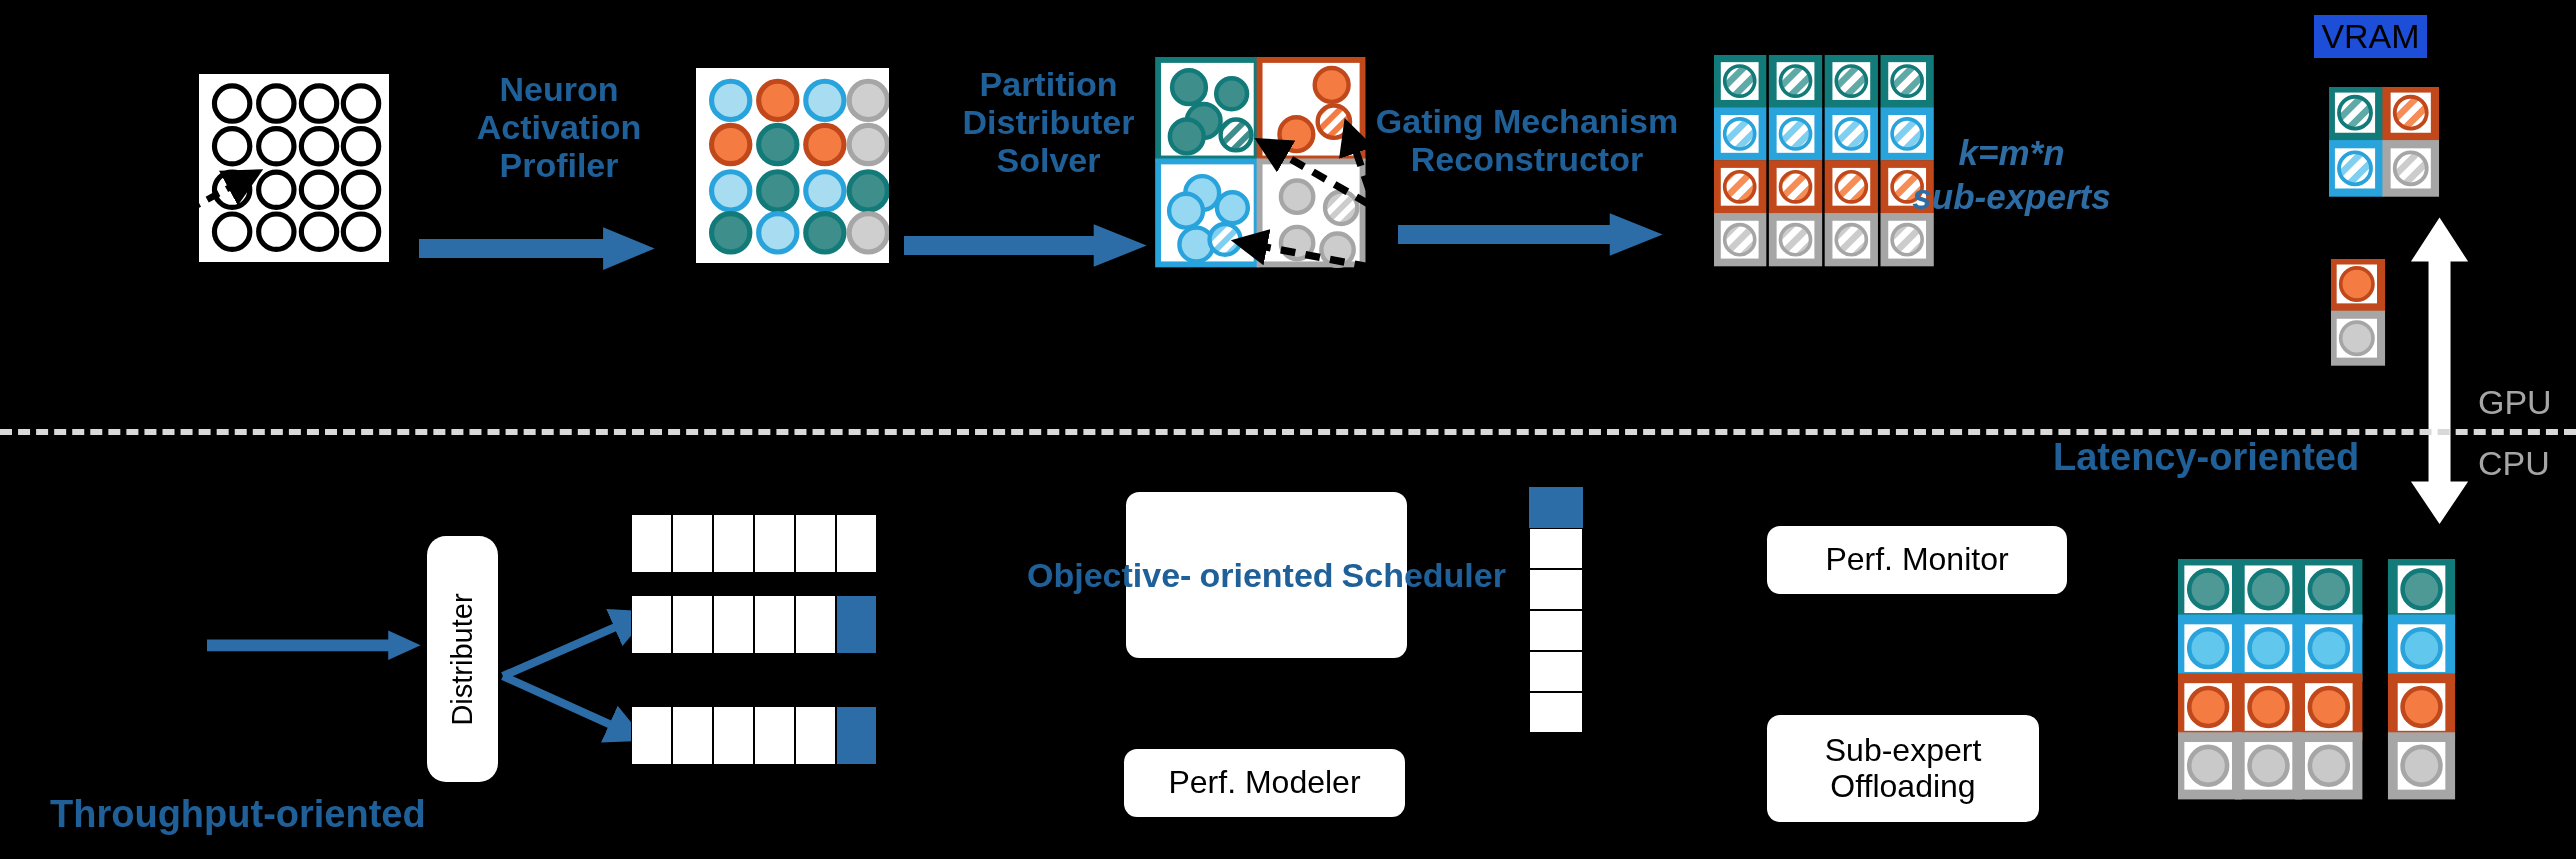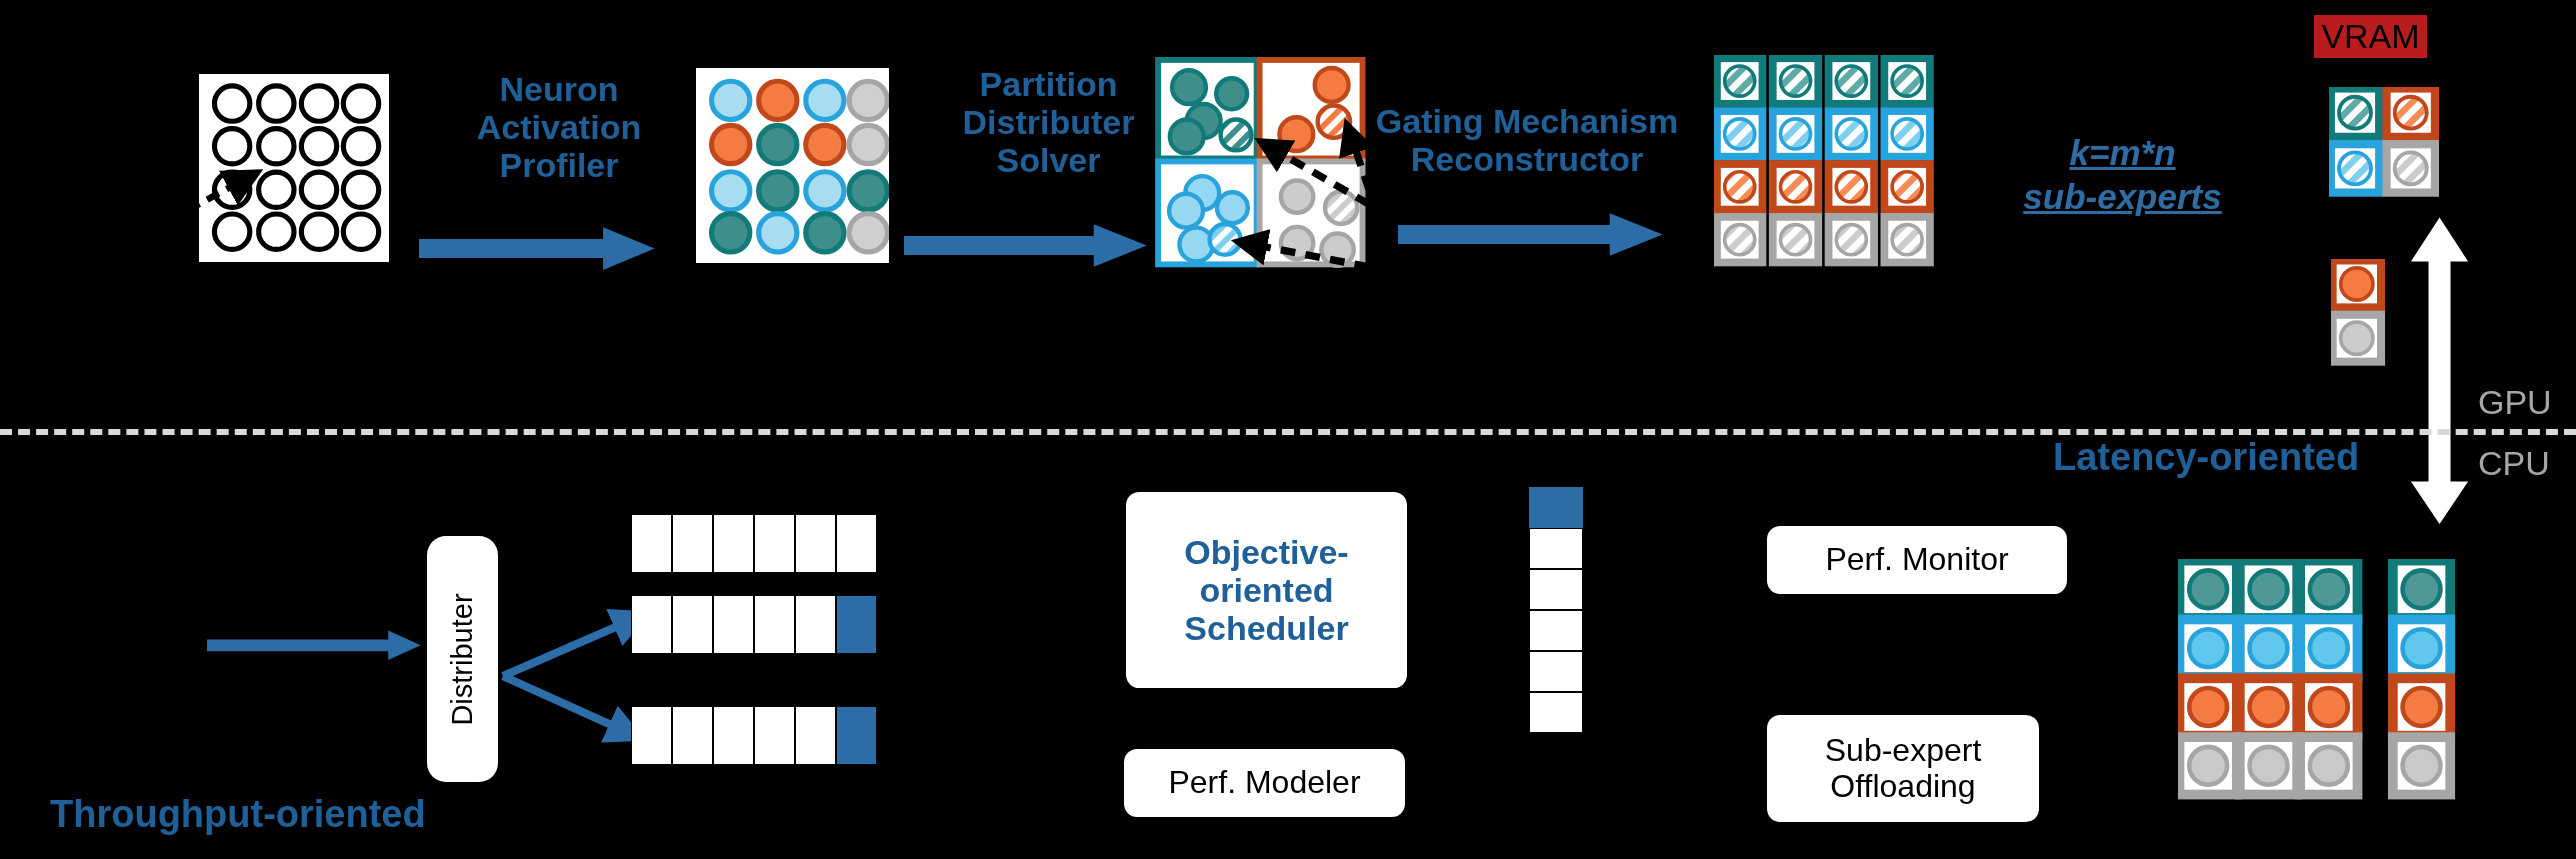--- a/index.html
+++ b/index.html
@@ -13,21 +13,21 @@
         color:#000;line-height:1.12;}
   .wbox.blue{color:#1F6099;font-weight:bold;}
   .cellrow{position:absolute;display:flex;}
   .cell{background:#fff;border:1.5px solid #000;box-sizing:border-box;}
   .cell.fill{background:#2C6DA8;}
   .vstack{position:absolute;display:flex;flex-direction:column;}
   .vcell{background:#fff;border:1.5px solid #000;box-sizing:border-box;}
   .vcell.fill{background:#2C6DA8;border-color:#2C6DA8;}
   .dashline{position:absolute;height:0;border-top:6.6px dashed #D9D9D9;}
   .gputxt{position:absolute;color:#A6A6A6;font-size:34px;}
-  .vramlbl{position:absolute;background:#b91c1c;color:#000;font-size:34px;
+  .vramlbl{position:absolute;background:#1d4ed8;color:#000;font-size:34px;
            padding:2.2px 7.4px;}
   .distributer{position:absolute;background:#fff;border-radius:19px;
                display:flex;align-items:center;justify-content:center;}
   .distributer span{transform:rotate(-90deg);white-space:nowrap;
                     font-size:29px;color:#000;}
   .ital{font-style:italic;color:#2E6DA4;font-weight:600;text-align:center;
         line-height:1.25;}
 </style>
 </head>
 <body>
@@ -225,21 +225,21 @@
       <circle cx="35" cy="251" r="20.46" fill="url(#pG)" stroke="#A6A6A6" stroke-width="4.96"></circle>
       <rect x="80" y="220" width="62" height="62" fill="#fff" stroke="#A6A6A6" stroke-width="10.540000000000001"></rect>
       <circle cx="111" cy="251" r="20.46" fill="url(#pG)" stroke="#A6A6A6" stroke-width="4.96"></circle>
       <rect x="156" y="220" width="62" height="62" fill="#fff" stroke="#A6A6A6" stroke-width="10.540000000000001"></rect>
       <circle cx="187" cy="251" r="20.46" fill="url(#pG)" stroke="#A6A6A6" stroke-width="4.96"></circle>
       <rect x="232" y="220" width="62" height="62" fill="#fff" stroke="#A6A6A6" stroke-width="10.540000000000001"></rect>
       <circle cx="263" cy="251" r="20.46" fill="url(#pG)" stroke="#A6A6A6" stroke-width="4.96"></circle>
     </g>
 </svg>
 
-<div class="ital abs" style="left:1979px;top:131px;width:287px;font-size:35px;text-decoration:underline;">
+<div class="ital abs" style="left:1868px;top:131px;width:287px;font-size:35px;">
   <div>k=m*n</div>
   <div>sub-experts</div>
 </div>
 
 <div class="vramlbl" style="left:2314px;top:14.7px;">VRAM</div>
 
 <svg class="abs" style="left:2329px;top:87px;" width="118" height="110" viewBox="0 0 160 150">
   <g id="vramgrid">
       <rect x="2" y="2" width="66" height="66" fill="#fff" stroke="#127A78" stroke-width="11.22"></rect>
       <circle cx="35" cy="35" r="21.78" fill="url(#pT)" stroke="#127A78" stroke-width="5.28"></circle>
@@ -309,22 +309,22 @@
   <div class="cell" style="width:41px;height:59px;"></div>
   <div class="cell" style="width:41px;height:59px;"></div>
   <div class="cell" style="width:41px;height:59px;"></div>
   <div class="cell" style="width:41px;height:59px;"></div>
   <div class="cell" style="width:41px;height:59px;"></div>
   <div class="cell fill" style="width:41px;height:59px;"></div>
 </div>
 
 <div class="abs blue-head" style="left:50px;top:793px;font-size:38px;">Throughput-oriented</div>
 
-<div class="wbox blue" style="left:1126px;top:492px;width:281px;height:196px;
-            flex-direction:column;font-size:34px;">
+<div class="wbox blue" style="left:1126px;top:492px;width:281px;height:166px;
+            flex-direction:row;font-size:34px;gap:8px;">
   <div>Objective-</div>
   <div>oriented</div>
   <div>Scheduler</div>
 </div>
 
 <div class="wbox" style="left:1124px;top:749px;width:281px;height:68px;font-size:32px;">
   <span>Perf. Modeler</span>
 </div>
 
 <div class="vstack" style="left:1529px;top:487px;">

